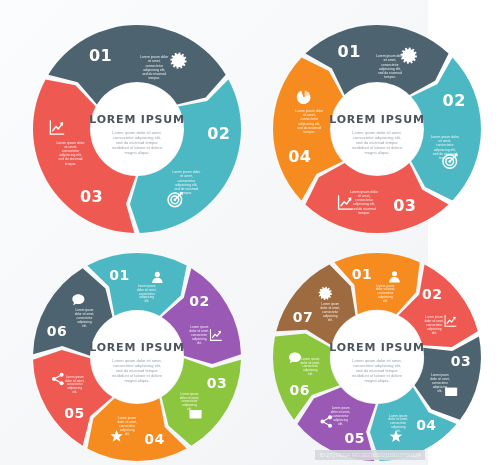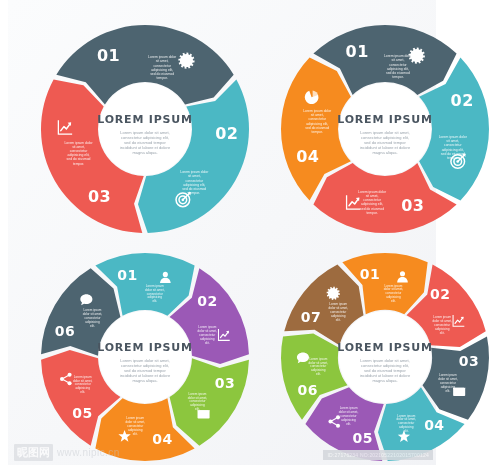--- a/index.html
+++ b/index.html
@@ -11,21 +11,20 @@
     width: 500px;
     height: 465px;
     overflow: hidden;
     font-family: "Liberation Sans", sans-serif;
   }
   #canvas {
     position: relative;
     width: 428px;
     height: 465px;
     background: linear-gradient(135deg, #fbfcfd 0%, #f6f7f9 55%, #f2f3f6 100%);
-    margin-left: 8px;
   }
   .chart-cell {
     position: absolute;
     width: 230px;
     height: 222px;
   }
   #cell-1 { left: 22px;  top: 18px; }
   #cell-2 { left: 262px; top: 18px; }
   #cell-3 { left: 22px;  top: 246px; }
   #cell-4 { left: 262px; top: 246px; }
@@ -315,20 +314,16 @@
         <g transform="translate(56.3,40.35) scale(0.58)" class="seg-icon">
           <path d="M 12 0.5 L 14.74 0.83 L 14.57 3.17 L 16.6 4.03L 17.75 2.04 L 19.96 3.7 L 18.64 5.63 L 19.97 7.4L 21.96 6.25 L 23.04 8.79 L 20.93 9.81 L 21.2 12L 23.5 12 L 23.17 14.74 L 20.83 14.57 L 19.97 16.6L 21.96 17.75 L 20.3 19.96 L 18.37 18.64 L 16.6 19.97L 17.75 21.96 L 15.21 23.04 L 14.19 20.93 L 12 21.2L 12 23.5 L 9.26 23.17 L 9.43 20.83 L 7.4 19.97L 6.25 21.96 L 4.04 20.3 L 5.36 18.37 L 4.03 16.6L 2.04 17.75 L 0.96 15.21 L 3.07 14.19 L 2.8 12L 0.5 12 L 0.83 9.26 L 3.17 9.43 L 4.03 7.4L 2.04 6.25 L 3.7 4.04 L 5.63 5.36 L 7.4 4.03L 6.25 2.04 L 8.79 0.96 L 9.81 3.07 L 12 2.8 Z" fill-rule="evenodd"></path>
           <circle cx="12" cy="12" r="5.4" fill="none" stroke="#ffffff" stroke-width="1.6"></circle>
         </g>
         <circle cx="115" cy="111" r="46" fill="#ffffff"></circle>
         <text x="115" y="105" text-anchor="middle" font-size="11" class="center-title">LOREM IPSUM</text>
         <text x="115" y="116" text-anchor="middle" font-size="4" class="center-body"><tspan x="115" dy="0">Lorem ipsum dolor sit amet,</tspan><tspan x="115" dy="5">consectetur adipisicing elit,</tspan><tspan x="115" dy="5">sed do eiusmod tempor</tspan><tspan x="115" dy="5">incididunt ut labore et dolore</tspan><tspan x="115" dy="5">magna aliqua.</tspan></text>
       </svg>
     </div>
 
-  <div id="watermark">
-    <span class="wm-cn">昵图网</span>
-    <span class="wm-url">www.nipic.cn</span>
-  </div>
 
   <div id="id-badge">ID:27176234 NO:20210522102015700124</div>
 
 </div>
 
 </body></html>

